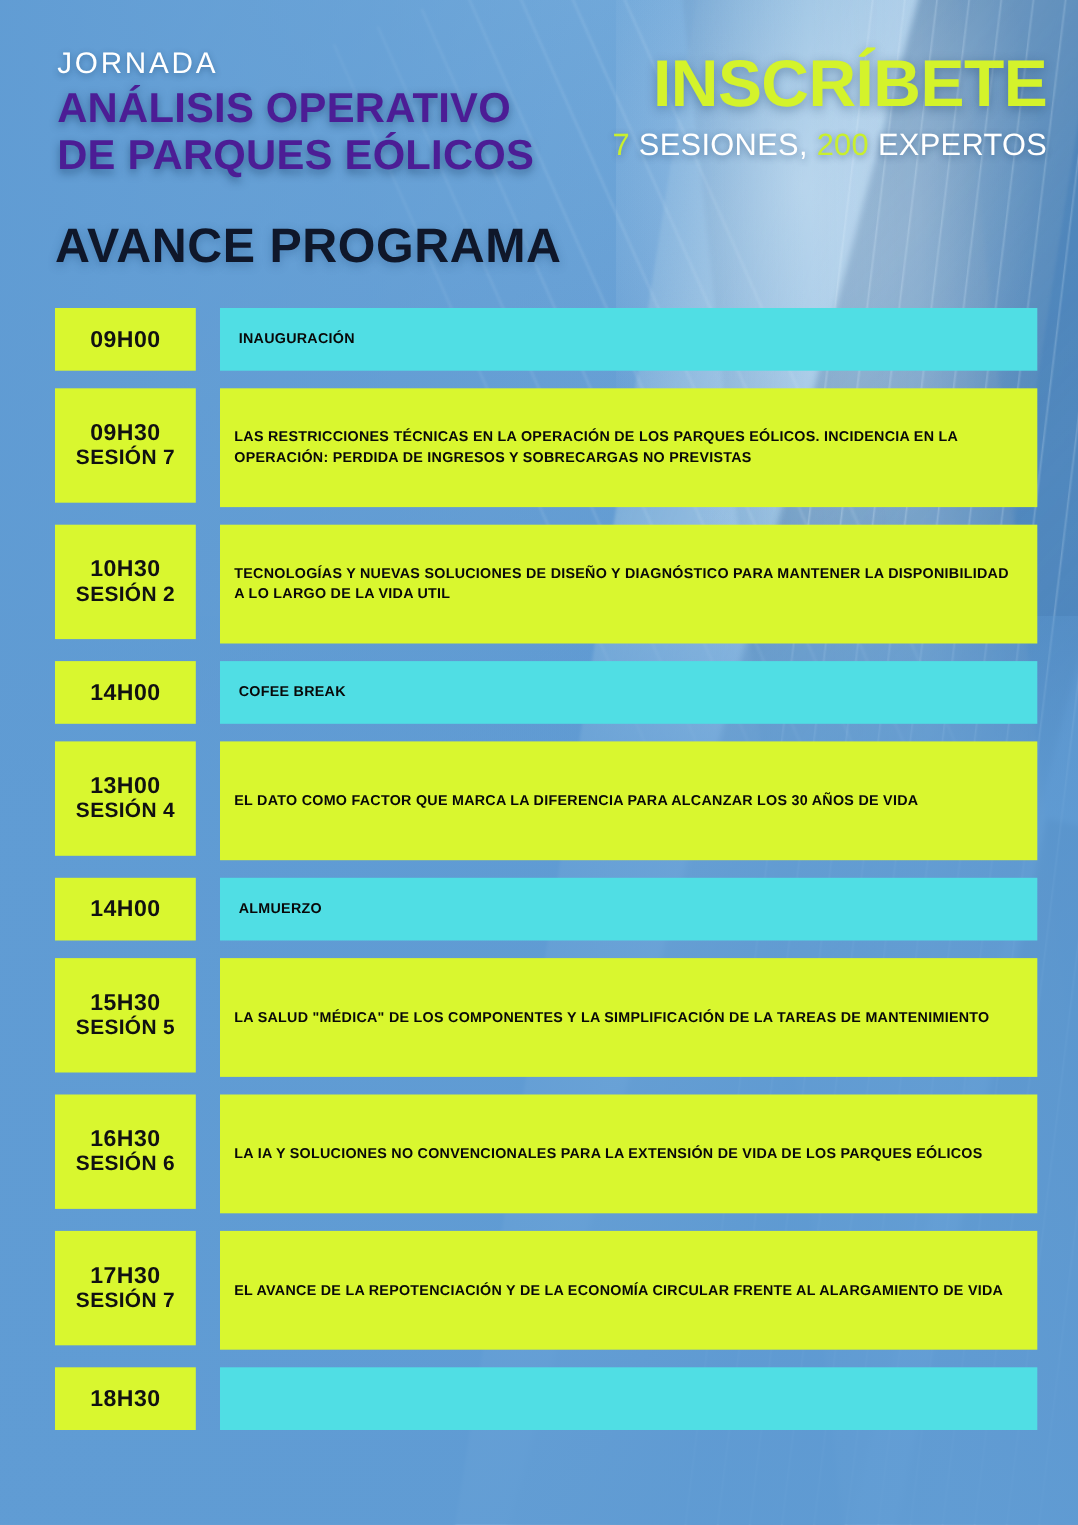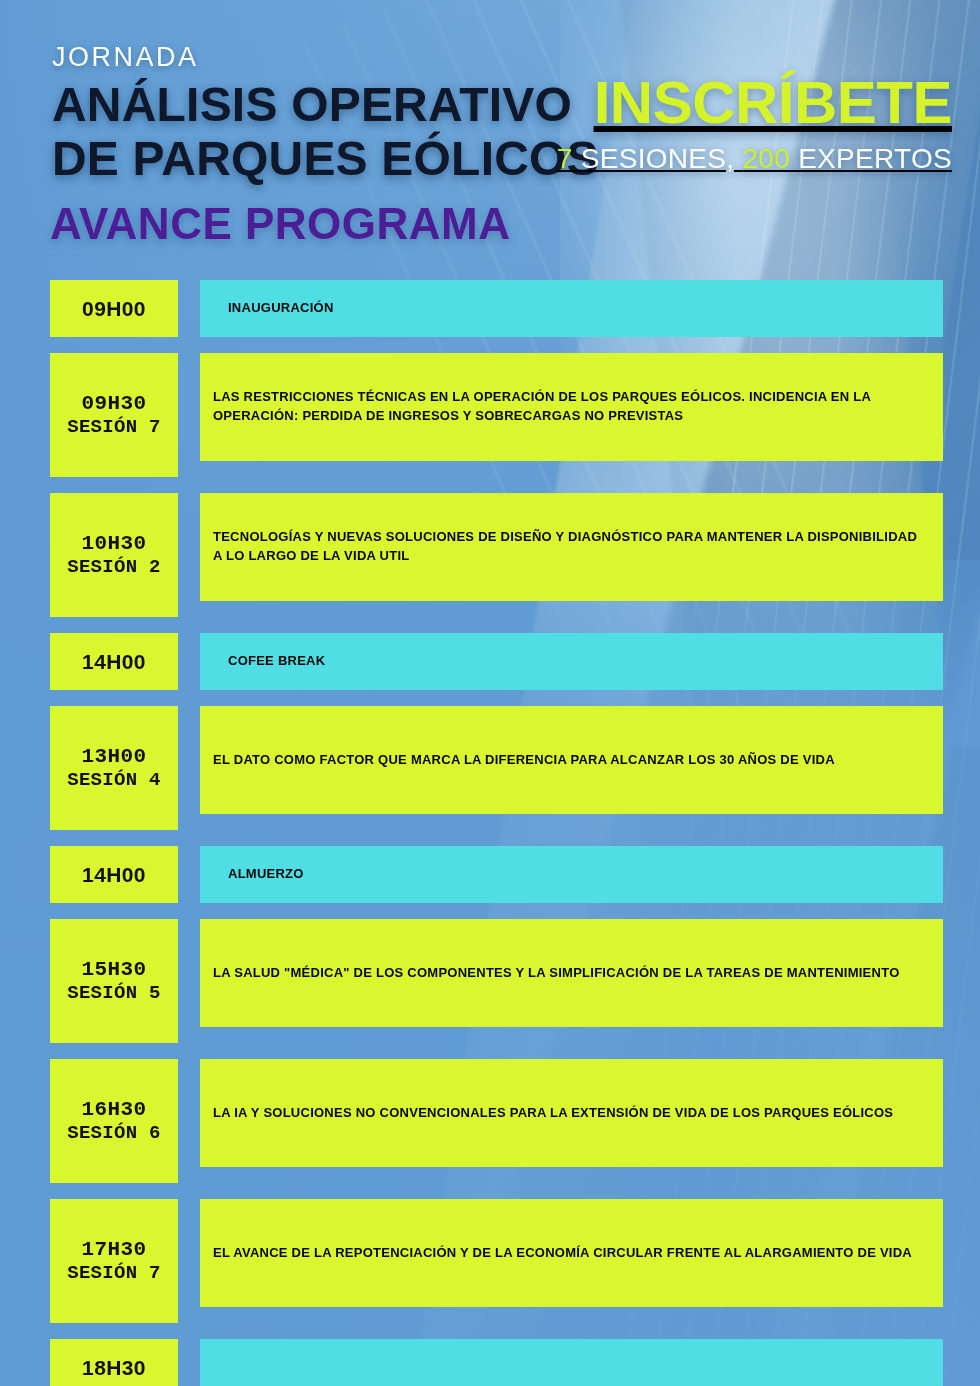--- a/index.html
+++ b/index.html
@@ -124,31 +124,31 @@
   .title-block { position: absolute; left: 52px; top: 44px; }
   .kicker {
     font-size: 27px;
     letter-spacing: 2.5px;
     font-weight: 400;
     color: #ffffff;
     line-height: 1;
     text-shadow: 0 2px 6px rgba(20,60,100,.45);
   }
   .title-main {
-    font-size: 48px;
+    font-size: 38px;
     font-weight: 700;
-    color: #0f172a;
+    color: #4c1d95;
     line-height: 1.12;
     letter-spacing: .2px;
     margin-top: 7px;
     text-shadow: 0 3px 8px rgba(18,56,96,.5);
   }
   .title-main .l2 { display: block; }
 
-  .cta-block { position: absolute; right: 28px; top: 74px; text-align: right; text-decoration: underline; }
+  .cta-block { position: absolute; right: 28px; top: 47px; text-align: right; }
   .cta-main {
     font-size: 60px;
     font-weight: 800;
     letter-spacing: -0.5px;
     line-height: .96;
     color: #d4f32b;
     text-shadow: 0 3px 10px rgba(18,56,96,.38);
   }
   .cta-sub {
     margin-top: 11px;
@@ -161,21 +161,21 @@
   }
   .cta-sub .hl { color: #c9ef2e; }
 
   .section-title {
     position: absolute;
     left: 50px;
     top: 202px;
     font-size: 44px;
     font-weight: 800;
     letter-spacing: .5px;
-    color: #4c1d95;
+    color: #0f172a;
     line-height: 1;
     text-shadow: 0 3px 9px rgba(30,75,120,.35);
     text-align: right;
   }
 
   
   .schedule { position: absolute; top: 280px; left: 0; width: 980px; }
 
   .row {
     position: relative;
@@ -217,29 +217,29 @@
     color: #080808;
     font-weight: 700;
     font-size: 13px;
     letter-spacing: .25px;
     line-height: 1.45;
     padding: 0 18px 0 28px;
   }
   .topic-cell .txt { display: block; }
 
   
-  .row.session .time-cell { height: 124px; font-family: Liberation Mono, monospace; }
+  .row.session .time-cell { height: 104px; }
   .row.session .topic-cell { height: 108px; background: #d9f72f; }
 
   
   .row.break .time-cell { height: 57px; }
   .row.break .topic-cell { height: 57px; background: #50dee4; padding-left: 25px; }
 
   
-  .row.indent-a .topic-cell { padding-left: 28px; }
+  .row.indent-a .topic-cell { padding-left: 17px; }
   .row.indent-b .topic-cell { padding-left: 13px; }
 </style>
 </head>
 <body>
 
 <div class="poster">
 
   <div class="bg">
     <div class="bg-blade-a"></div>
     <div class="bg-blade-b"></div>

